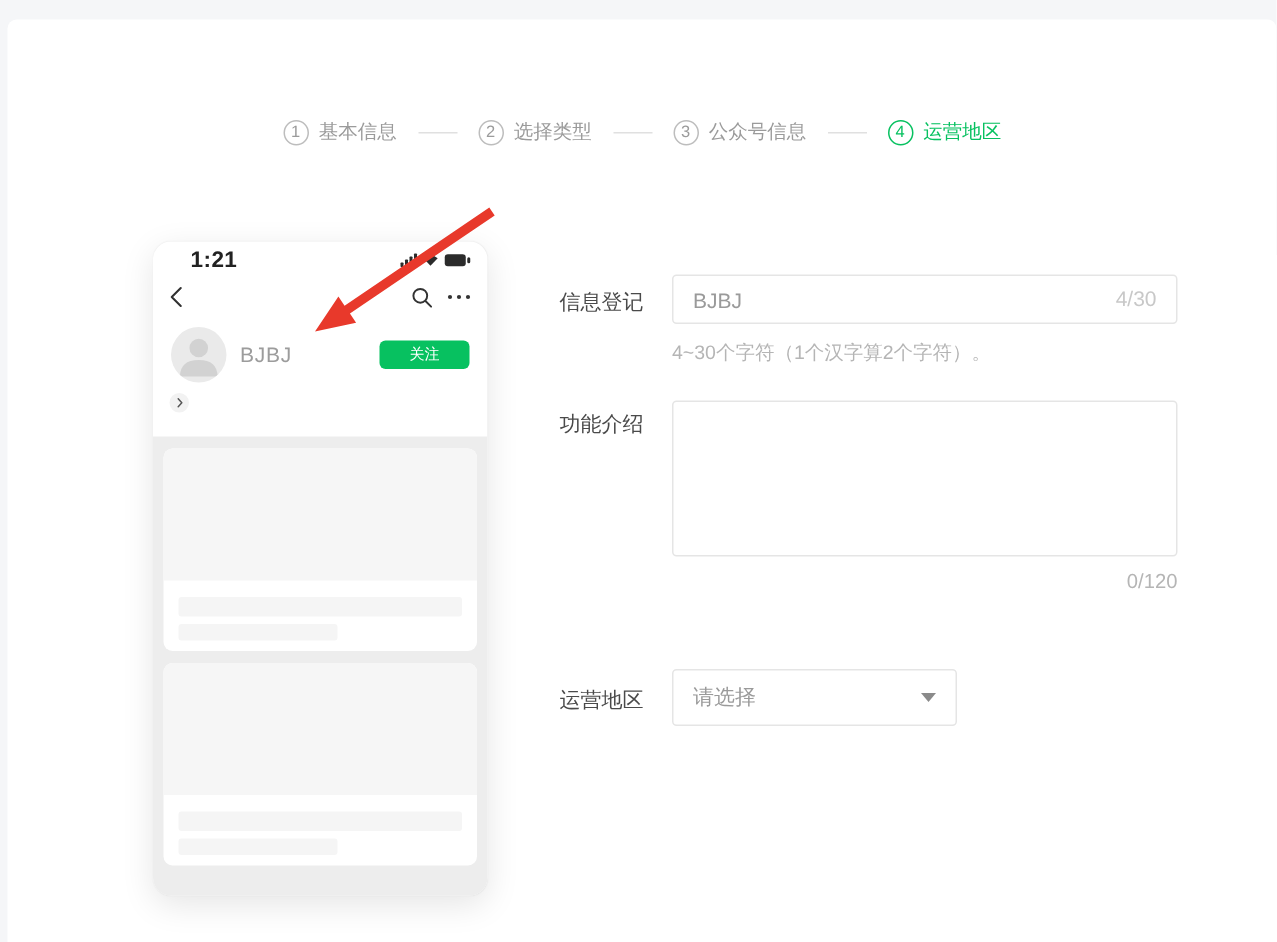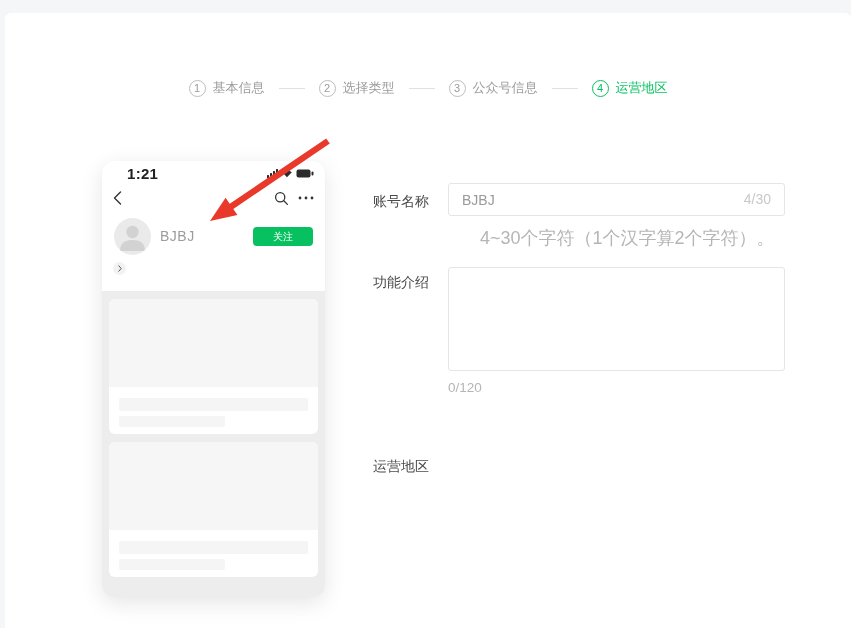--- a/index.html
+++ b/index.html
@@ -111,32 +111,32 @@
     border: none; outline: none;
     padding: 0 54px 0 13px;
     font-size: 14px; color: #9a9a9a;
     font-family: inherit;
     background: transparent;
   }
   .in-counter {
     position: absolute; right: 13px; top: 0; line-height: 31px;
     font-size: 14px; color: #c8c8c8;
   }
-  .helper { position: absolute; left: 443px; font-size: 18px; color: #b5b5b5; margin-left: 32px; }
+  .helper { position: absolute; left: 443px; font-size: 13px; color: #b5b5b5; }
   textarea.intro {
     position: absolute; left: 443px; top: 254px;
     width: 337px; height: 104px;
     border: 1px solid #e5e5e5; border-radius: 3px;
     resize: none; outline: none;
     font-family: inherit; font-size: 14px; color: #555;
     padding: 8px 12px;
   }
   .ta-counter {
     position: absolute; left: 443px; top: 367px; width: 337px;
-    text-align: left; font-size: 13.5px; color: #b5b5b5;
+    text-align: right; font-size: 13.5px; color: #b5b5b5;
   }
   .select-box {
     position: absolute; left: 443px; top: 433px;
     width: 190px; height: 38px;
     border: 1px solid #e5e5e5; border-radius: 3px;
     background: #fff;
     display: flex; align-items: center;
     padding: 0 13px;
     cursor: pointer;
   }
@@ -237,26 +237,30 @@
         <div class="bar1"></div>
         <div class="bar2"></div>
       </div>
     </div>
   </div>
 
   <svg class="arrow-overlay" viewBox="0 0 145 100">
     <path d="M131.2,10.4 L34.7,75.8 L30.6,69.7 L15,93 L42.4,87.1 L38.3,81.0 L134.8,15.6 Z" fill="#e8392b"></path>
   </svg>
 
-  <div class="f-label" style="top:180px">账号名称</div>
+  <div class="f-label" style="top:180px">信息登记</div>
   <div class="text-input">
     <input type="text" value="BJBJ" style="">
     <span class="in-counter">4/30</span>
   </div>
   <div class="helper" style="top:213px">4~30个字符（1个汉字算2个字符）。</div>
 
   <div class="f-label" style="top:261px">功能介绍</div>
   <textarea class="intro" style=""></textarea>
   <div class="ta-counter">0/120</div>
 
   <div class="f-label" style="top:445px">运营地区</div>
+  <div class="select-box">
+    <span class="sel-text">请选择</span>
+    <span class="caret-down"></span>
+  </div>
 
 </div>
 
 </body></html>

